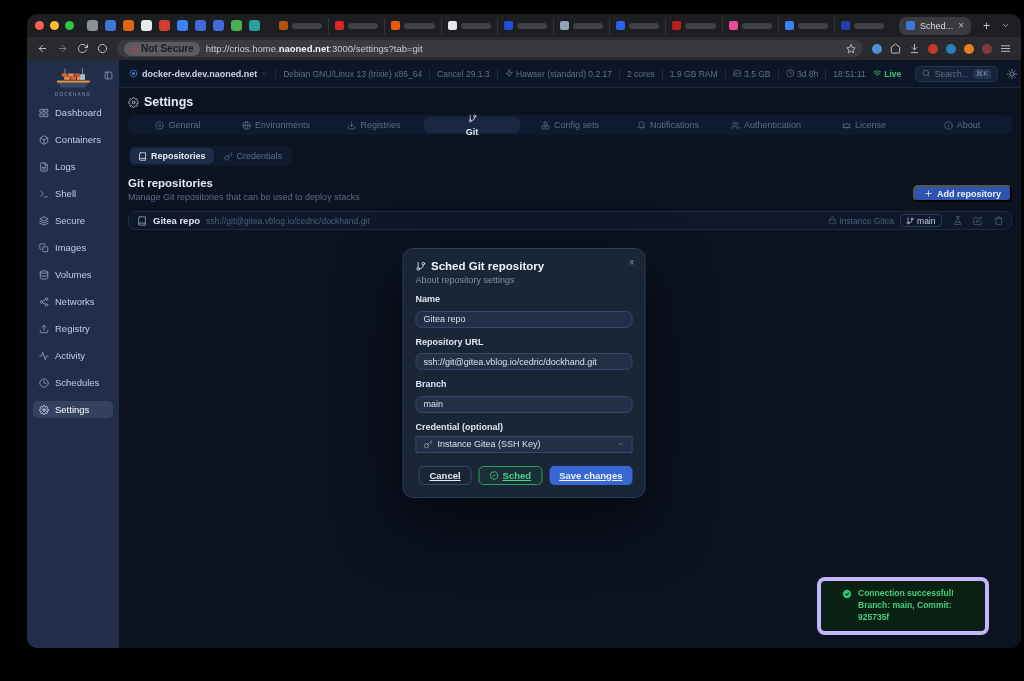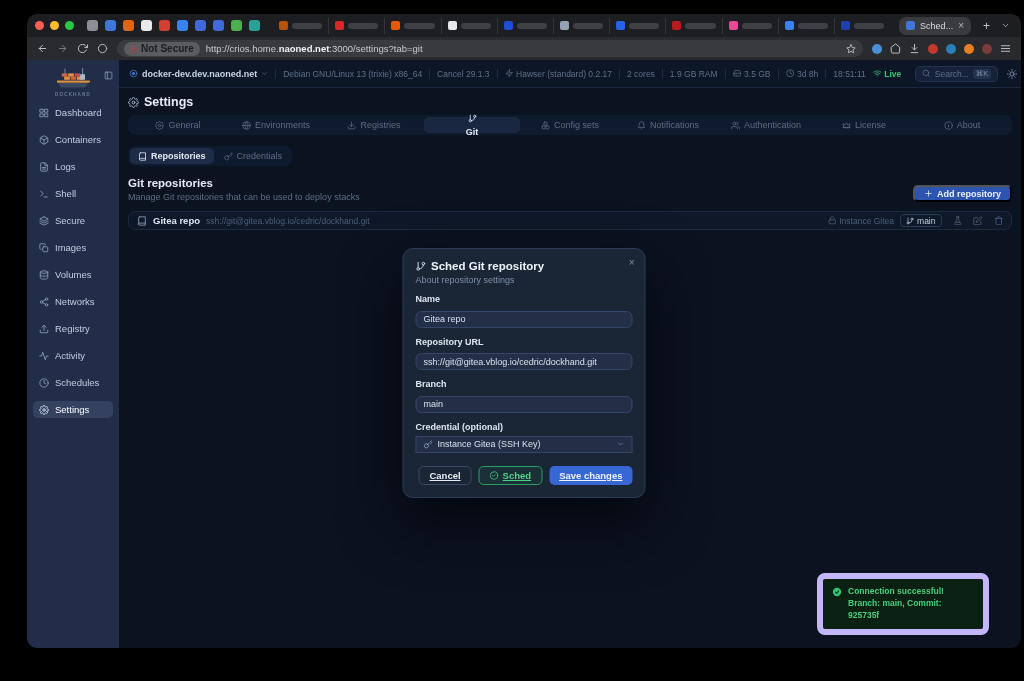--- a/index.html
+++ b/index.html
@@ -111,22 +111,22 @@
   .f-select .chev { margin-left:auto; color:#7e90ab; font-size:8px; }
   .modal-footer { display:flex; justify-content:flex-end; gap:7px; margin-top:13px; }
   .btn { height:19px; border-radius:5px; font-size:9.5px; font-weight:600; display:flex; align-items:center;
          gap:4px; padding:0 10px; font-family:inherit; border:none;text-decoration:underline; }
   .btn-cancel { background:#1a2535; border:1px solid #3a4a68; color:#e4ebf5; }
   .btn-test { background:rgba(34,163,92,0.08); border:1px solid #26a35c; color:#4cd488; }
   .btn-test .ic { font-size:9px; }
   .btn-save { background:#3667d2; color:#eef3fc; }
 
   
-  .toast { position:absolute; right:32px; bottom:13px; width:172px; background:#0a2013; border:6px solid #c4b5fd;
-           border-radius:8px; padding:7px 9px; display:flex; gap:6px; align-items:flex-start; z-index:6; }
+  .toast { position:absolute; right:32px; bottom:13px; width:172px; background:#0a2013; border:4px solid #c4b5fd;
+           border-radius:8px; padding:7px 21px; display:flex; gap:6px; align-items:flex-start; z-index:6; }
   .toast .ic { color:#2fc46f; font-size:10px; flex:0 0 auto; margin-top:1px; }
   .toast-text { font-size:8.5px; color:#46cf7c; line-height:1.4; font-weight:600; }
 
   .ic { display:inline-flex; align-items:center; justify-content:center; line-height:0; }
   .ic svg { width:1em; height:1em; stroke:currentColor; fill:none; stroke-width:2; stroke-linecap:round; stroke-linejoin:round; }
 </style>
 </head>
 <body>
 
 <div class="screen">

